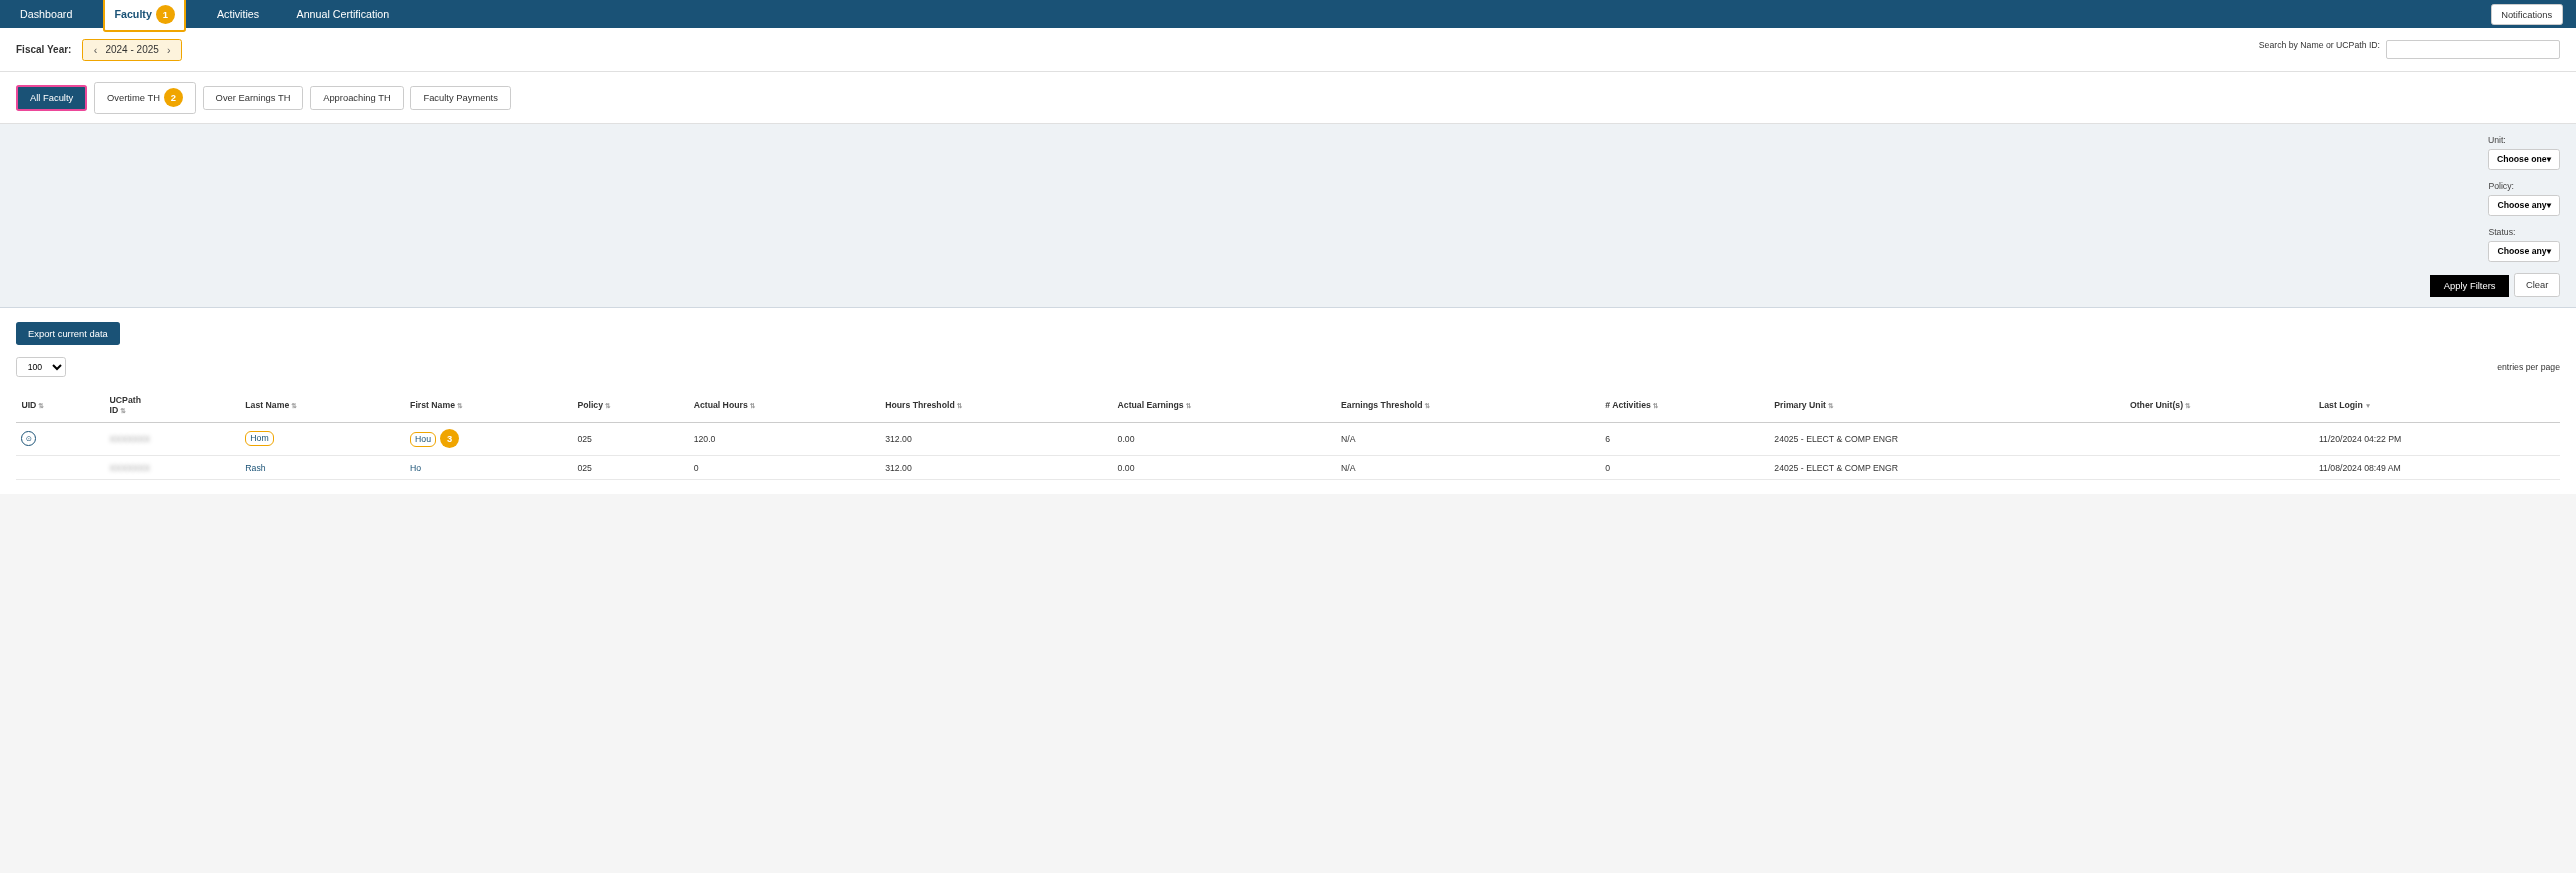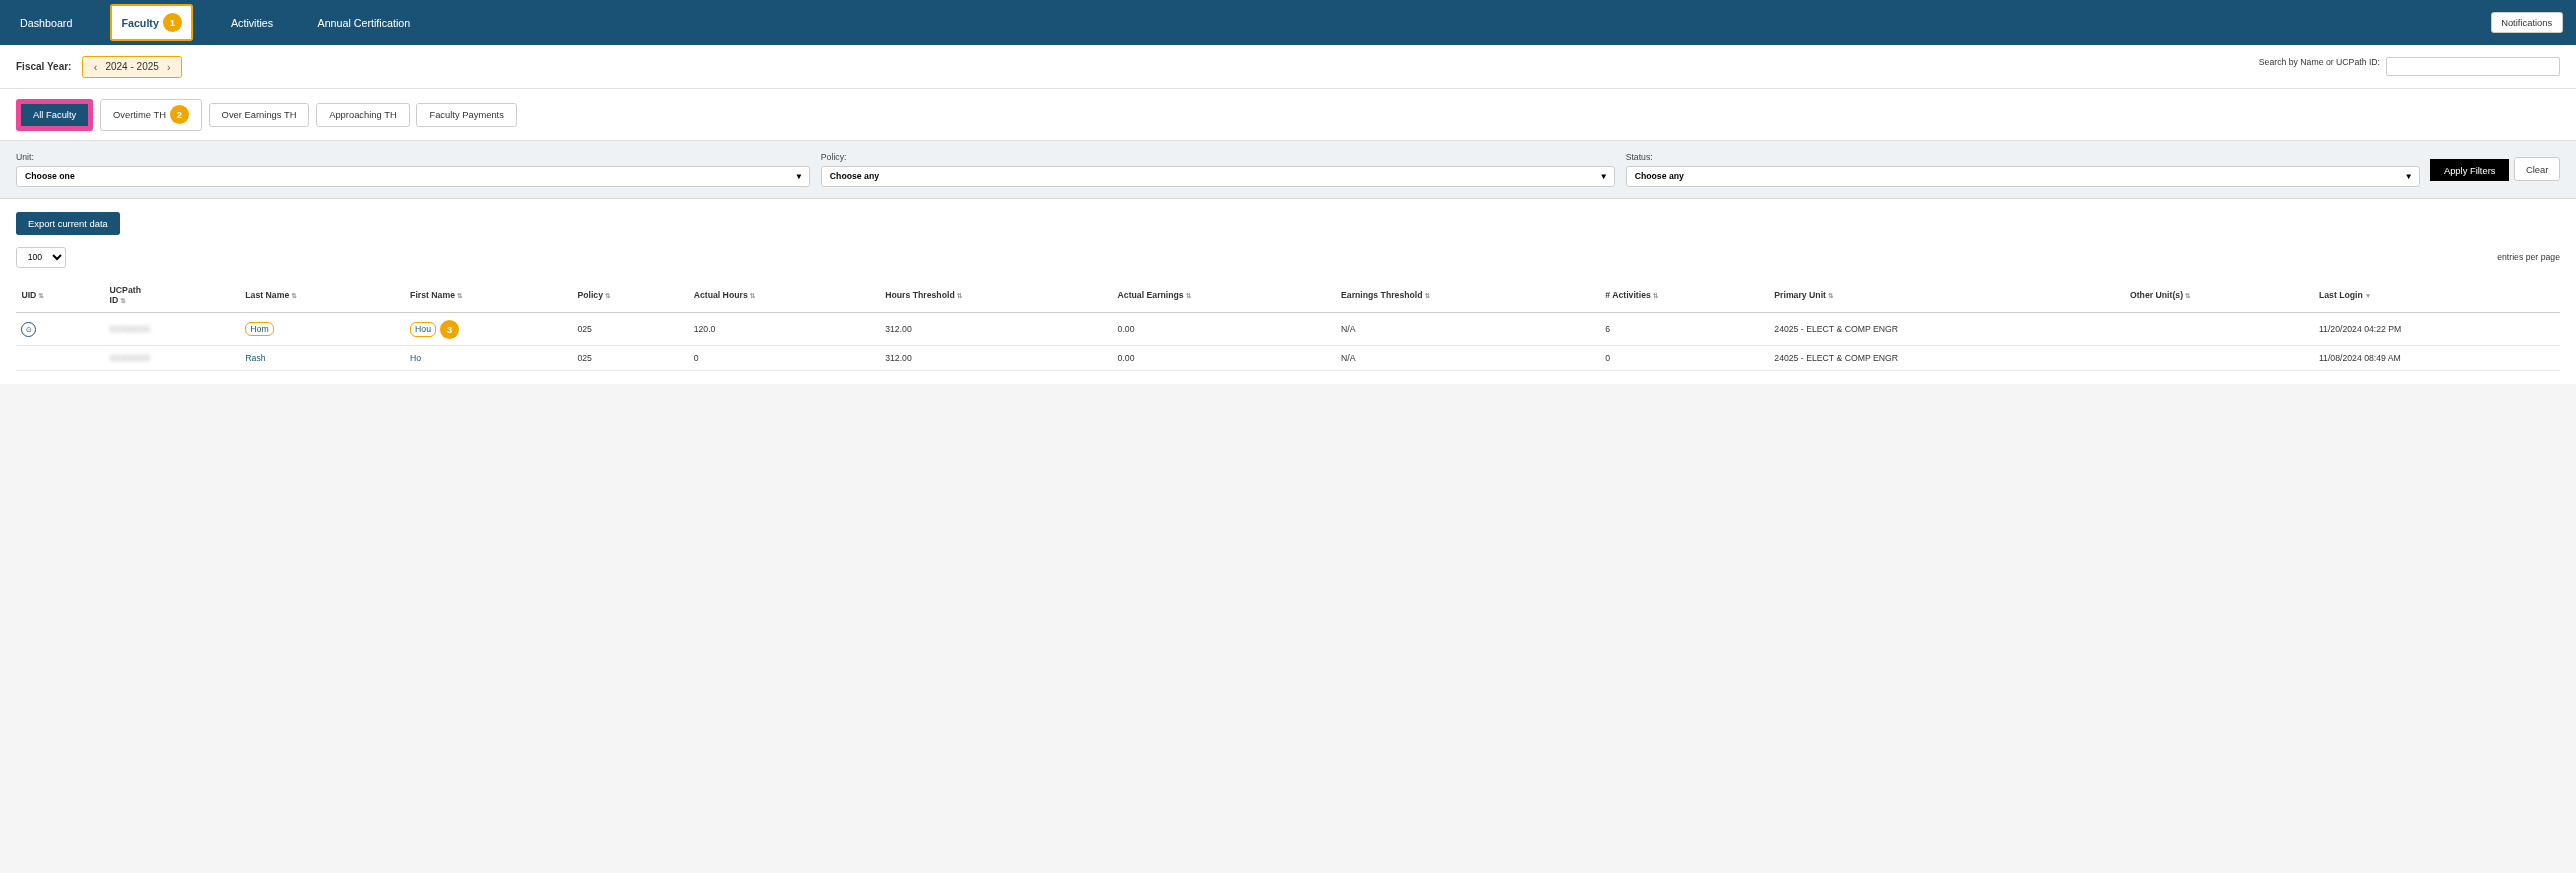--- a/index.html
+++ b/index.html
@@ -4,22 +4,22 @@
   <style>
     * { box-sizing: border-box; margin: 0; padding: 0; }
     body { font-family: Arial, sans-serif; font-size: 9.4px; background: #f5f5f5; min-width: 805px; }
 
     
     .nav-bar {
       background: #1a5276;
       display: flex;
       align-items: center;
       padding: 0 13.4px;
-      height: 45px;
-      gap: 31px;
+      height: 28px;
+      gap: 24px;
     }
     .nav-item {
       color: #fff;
       font-size: 10.7px;
       cursor: pointer;
       padding: 9.4px 6.7px;
       white-space: nowrap;
     }
     .nav-item.active {
       background: #fff;
@@ -97,31 +97,32 @@
       border: 0.7px solid #ccc;
       background: #fff;
       color: #333;
       font-size: 9.4px;
       cursor: pointer;
     }
     .tab-btn.active {
       background: #1a5276;
       color: #fff;
       border-color: #1a5276;
-      border: 5px solid #ec4899;
+      border: 2px solid #ec4899;
     }
 
     
     .filters-bar {
       background: #eef2f5;
       padding: 10.7px 16px;
       display: flex;
-      align-items: center;
+      align-items: flex-end;
       gap: 10.7px;
       border-bottom: 0.7px solid #d0d8e0;
+      flex-direction: column;
     }
     .filter-group { display: flex; flex-direction: column; gap: 4px; flex: 1; }
     .filter-label { font-size: 8.7px; color: #444; font-weight: 500; }
     .filter-select {
       border: 0.7px solid #ccc;
       border-radius: 2.7px;
       padding: 4.7px 8px;
       font-size: 8.7px;
       background: #fff;
       cursor: pointer;

